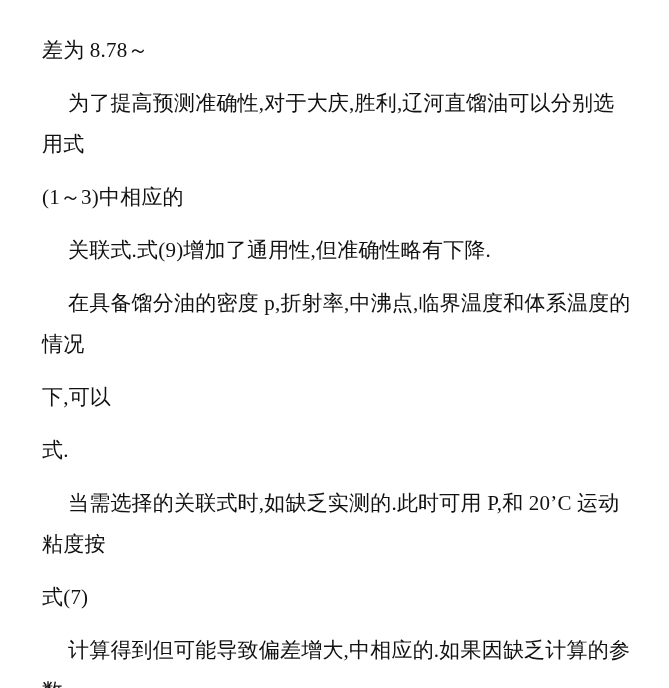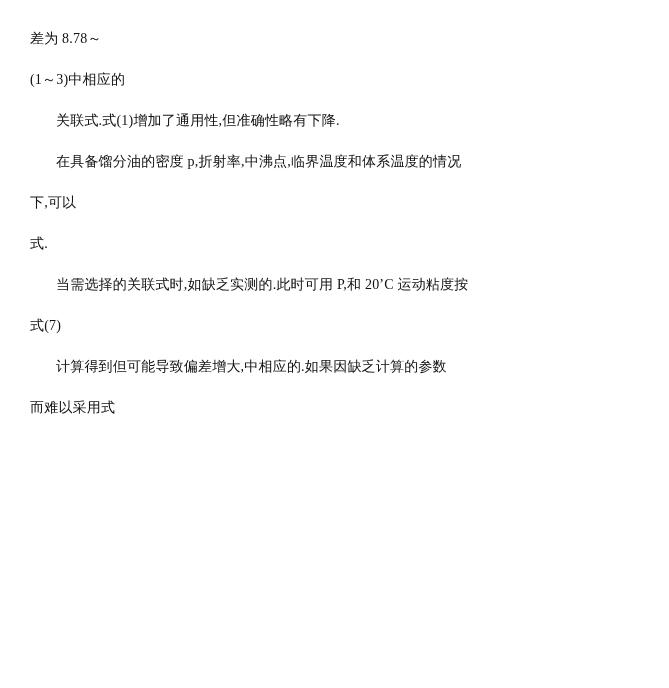--- a/index.html
+++ b/index.html
@@ -15,43 +15,44 @@
     overflow: hidden;
   }
   #page {
     width: 669px;
     height: 688px;
     box-sizing: border-box;
     padding: 18px 26px 10px 30px;
     position: relative;
   }
   .para {
-    font-size: 14px;
+    font-size: 21px;
     line-height: 41px;
     letter-spacing: 0.2px;
-    margin: 0;
+    margin: 12px;
     text-align: left;
     white-space: pre-wrap;
     word-break: break-all;
   }
   .indent {
     text-indent: 26px;
   }
   .noindent {
     text-indent: 0;
   }
 </style>
 </head>
 <body>
 
 <div id="page">
 
   <p class="para noindent">差为 8.78～</p>
+  <p class="para indent">为了提高预测准确性,对于大庆,胜利,辽河直馏油可以分别选用式</p>
   <p class="para noindent">(1～3)中相应的</p>
-  <p class="para indent">关联式.式(1)增加了通用性,但准确性略有下降.</p>
+  <p class="para indent">关联式.式(9)增加了通用性,但准确性略有下降.</p>
   <p class="para indent">在具备馏分油的密度 p,折射率,中沸点,临界温度和体系温度的情况</p>
   <p class="para noindent">下,可以</p>
   <p class="para noindent">式.</p>
   <p class="para indent">当需选择的关联式时,如缺乏实测的.此时可用 P,和 20’C 运动粘度按</p>
   <p class="para noindent">式(7)</p>
   <p class="para indent">计算得到但可能导致偏差增大,中相应的.如果因缺乏计算的参数</p>
   <p class="para noindent">而难以采用式</p>
 
 </div>
 

